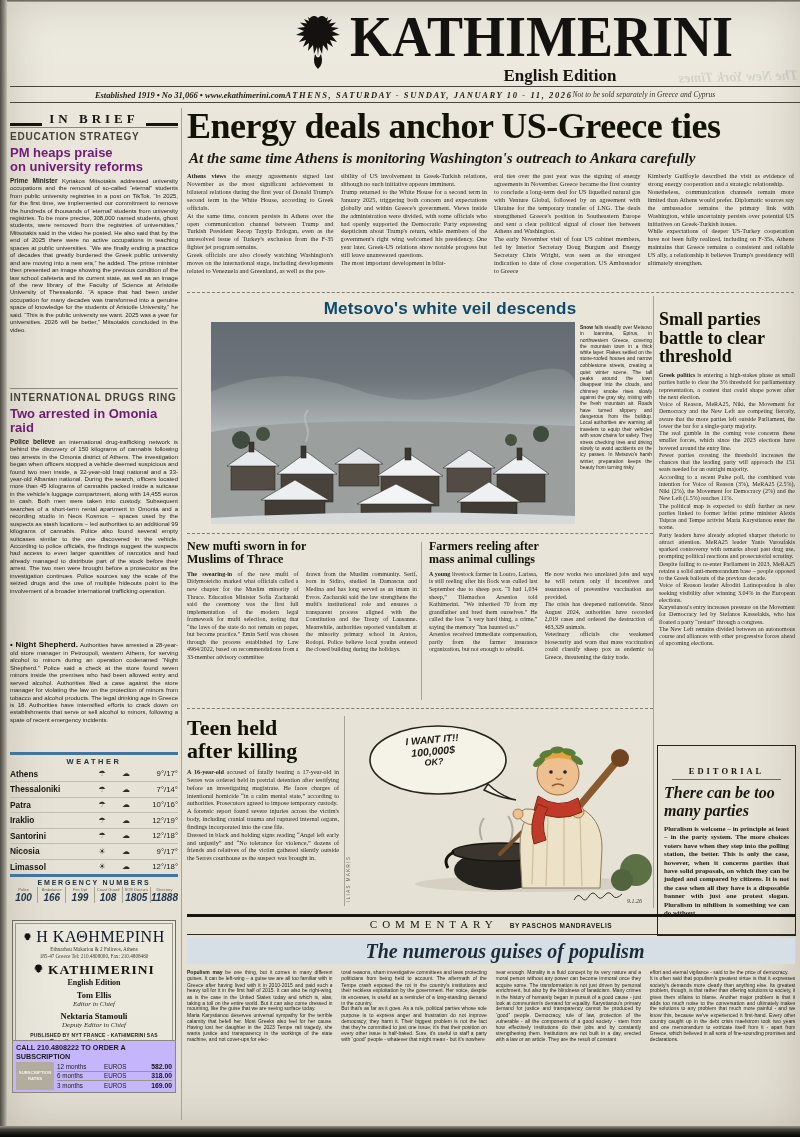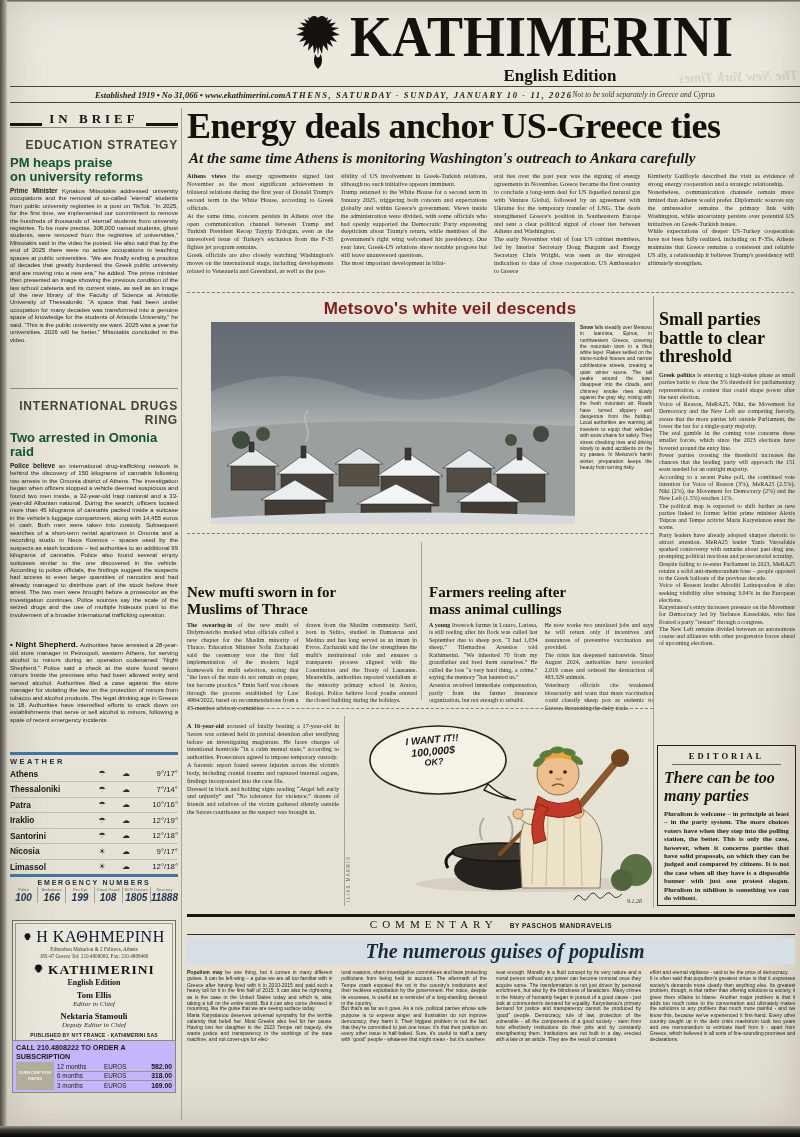--- a/index.html
+++ b/index.html
@@ -28,28 +28,28 @@
          font-size:14px;color:#333;}
   .infobar{border-top:1px solid #4a463e;border-bottom:1px solid #4a463e;height:15px;
            display:flex;align-items:center;justify-content:center;padding:0 4px;}
   .info-l{font-style:italic;font-weight:bold;font-size:8.5px;color:#242219;}
   .info-c{font-style:italic;font-weight:bold;font-size:8.5px;letter-spacing:1.6px;color:#242219;}
   .info-r{font-style:italic;font-size:7.5px;color:#33302a;}
   
   .inbrief{display:flex;align-items:flex-end;gap:7px;}
   .inbrief .bar{flex:1;height:3.5px;background:#16140f;margin-bottom:1px;}
   .inbrief .txt{font-family:"Liberation Serif",serif;font-weight:bold;font-size:13px;letter-spacing:4px;color:#16140f;}
-  .kicker{font-family:"Liberation Sans",sans-serif;font-weight:bold;font-size:12px;letter-spacing:.8px;
-          color:#45423a;border-top:1px solid #8d887c;padding-top:10px;text-align:right;}
+  .kicker{font-family:"Liberation Sans",sans-serif;font-weight:bold;font-size:10px;letter-spacing:.8px;
+          color:#45423a;border-top:1px solid #8d887c;padding-top:3px;}
   .brief-h{font-family:"Liberation Sans",sans-serif;font-weight:bold;font-size:13px;line-height:1.07;
-           color:#14532d;margin:4px 0 3px 0;}
+           color:#701a75;margin:4px 0 3px 0;}
   .ns-lede{font-family:"Liberation Sans",sans-serif;font-weight:bold;font-size:8px;color:#15130d;}
   .wx-rule{height:2.5px;background:#41749e;}
   .wx-label{font-family:"Liberation Sans",sans-serif;font-weight:bold;font-size:7.5px;letter-spacing:2.5px;
-            color:#203140;margin:2px 0 1px 0;}
+            text-align:center;color:#203140;margin:2px 0 1px 0;}
   .wx-row{display:flex;align-items:center;height:14.5px;border-bottom:1px solid #c4beb0;}
   .wx-city{flex:1.3;font-family:"Liberation Sans",sans-serif;font-weight:bold;font-size:8.3px;color:#181712;}
   .wx-ic{width:24px;text-align:center;font-size:8px;color:#2e2c24;}
   .wx-t{width:40px;text-align:right;font-family:"Liberation Sans",sans-serif;font-size:7.8px;color:#1d1c17;}
   .em-label{font-family:"Liberation Sans",sans-serif;font-weight:bold;font-size:7px;letter-spacing:1.8px;
             text-align:center;color:#203140;margin:2px 0 1px 0;}
   .em-items{display:flex;}
   .em-it{flex:1;text-align:center;border-left:1px solid #a8a294;padding-top:1px;}
   .em-it:first-child{border-left:none;}
   .em-l{font-family:"Liberation Sans",sans-serif;font-size:4px;color:#6b675c;line-height:1;}
@@ -76,29 +76,29 @@
   .sub-cur{width:32px;font-size:6.3px;color:#23221c;}
   .sub-pr{width:36px;text-align:right;font-weight:bold;font-size:6.8px;color:#151410;}
   
   .h-lead{font-family:"Liberation Serif",serif;font-weight:bold;font-size:36px;letter-spacing:-.5px;color:#131209;line-height:1;}
   .h-sub{font-family:"Liberation Serif",serif;font-weight:bold;font-style:italic;font-size:15px;color:#1b1a14;}
   .cols4{display:flex;gap:7px;}
   .cols4 .c{flex:1;overflow:hidden;}
   .dashed{border-top:1px dashed #807b6e;height:0;}
   .vrule{background:#a8a294;width:1px;}
   .h-metsovo{font-family:"Liberation Sans",sans-serif;font-weight:bold;font-size:17px;letter-spacing:.2px;
-             text-align:center;color:#7f1d1d;}
+             text-align:center;color:#0c4a6e;}
   .caption-scale{transform:scale(.7);transform-origin:top left;width:103px;
                  font-family:"Liberation Sans",sans-serif;font-size:7px;line-height:1.3;color:#22211c;}
   .h-small{font-family:"Liberation Serif",serif;font-weight:bold;font-size:18px;line-height:1.04;color:#131209;}
-  .h-art{font-family:"Liberation Serif",serif;font-weight:bold;font-size:15px;line-height:1.12;color:#131209;margin-top:44px;}
+  .h-art{font-family:"Liberation Serif",serif;font-weight:bold;font-size:12px;line-height:1.12;color:#131209;}
   .h-teen{font-family:"Liberation Serif",serif;font-weight:bold;font-size:22px;line-height:1.05;color:#131209;}
   .cols2{display:flex;gap:7px;margin-top:4px;}
   .cols2 .c{flex:1;overflow:hidden;}
-  .edbox{border:1.5px solid #262419;padding:5px 6px;}
+  .edbox{border:1.5px solid #262419;padding:20px 6px;}
   .ed-label{font-family:"Liberation Serif",serif;font-weight:bold;font-size:8.5px;letter-spacing:3px;text-align:center;color:#16140f;}
   .ed-rule{height:1px;background:#6e6a5e;margin:3px 8px;}
   .ed-h{font-family:"Liberation Serif",serif;font-style:italic;font-weight:bold;font-size:16px;line-height:1.12;
         color:#17160f;margin:4px 0 5px 0;}
   .ed-body{font-family:"Liberation Serif",serif;font-weight:bold;font-size:6.8px;line-height:1.24;color:#1c1b14;}
   .rule-thick{height:2.5px;background:#17150f;}
   .rule-thin{height:1px;background:#2c2a22;}
   .comm-hdr{display:flex;justify-content:center;align-items:baseline;gap:12px;}
   .comm-label{font-family:"Liberation Serif",serif;font-size:11px;letter-spacing:5px;color:#16140f;}
   .comm-by{font-family:"Liberation Sans",sans-serif;font-weight:bold;font-size:6.5px;letter-spacing:.5px;color:#25231c;}
@@ -419,20 +419,22 @@
       <div class="c serif-body just" style="font-size:6px;"><b class="lede">A young</b> <span class="prel">livestock farmer in Loutro, Larissa, is still reeling after his flock was culled last September due to sheep pox. “I had 1,034 sheep,” Tilemachos Arsenios told Kathimerini. “We inherited 70 from my grandfather and bred them ourselves.” He called the loss “a very hard thing, a crime,” saying the memory “has haunted us.”
 Arsenios received immediate compensation, partly from the farmer insurance organization, but not enough to rebuild.</span></div>
       <div class="c serif-body just prel" style="font-size:6px;">He now works two unrelated jobs and says he will return only if incentives and assurances of preventive vaccination are provided.
 The crisis has deepened nationwide. Since August 2024, authorities have recorded 2,019 cases and ordered the destruction of 463,329 animals.
 Veterinary officials cite weakened biosecurity and warn that mass vaccination could classify sheep pox as endemic to Greece, threatening the dairy trade.</div>
     </div>
   </div>
   <div class="abs dashed" style="left:187px;top:708px;width:466px;"></div>
 
   <div class="abs" style="left:187px;top:716px;width:152px;">
+    <div class="h-teen prel">Teen held
+after killing</div>
     <div class="serif-body just hide" style="margin-top:6px;height:134px;font-size:6.2px;"><b class="lede">A 16-year-old</b> <span class="prel">accused of fatally beating a 17-year-old in Serres was ordered held in pretrial detention after testifying before an investigating magistrate. He faces charges of intentional homicide “in a calm mental state,” according to authorities. Prosecutors agreed to impose temporary custody.
 A forensic report found severe injuries across the victim's body, including cranial trauma and ruptured internal organs, findings incorporated into the case file.
 Dressed in black and holding signs reading “Angel left early and unjustly” and “No tolerance for violence,” dozens of friends and relatives of the victim gathered silently outside the Serres courthouse as the suspect was brought in.</span></div>
   </div>
   <div class="abs vrule" style="left:344px;top:716px;height:190px;"></div>
 
   <div class="abs" style="left:350px;top:712px;width:302px;height:196px;">
     <svg width="302" height="182" viewBox="0 0 302 182">
       <ellipse cx="175" cy="172" rx="110" ry="8" fill="#c9c4b6" opacity=".6"></ellipse>
 

